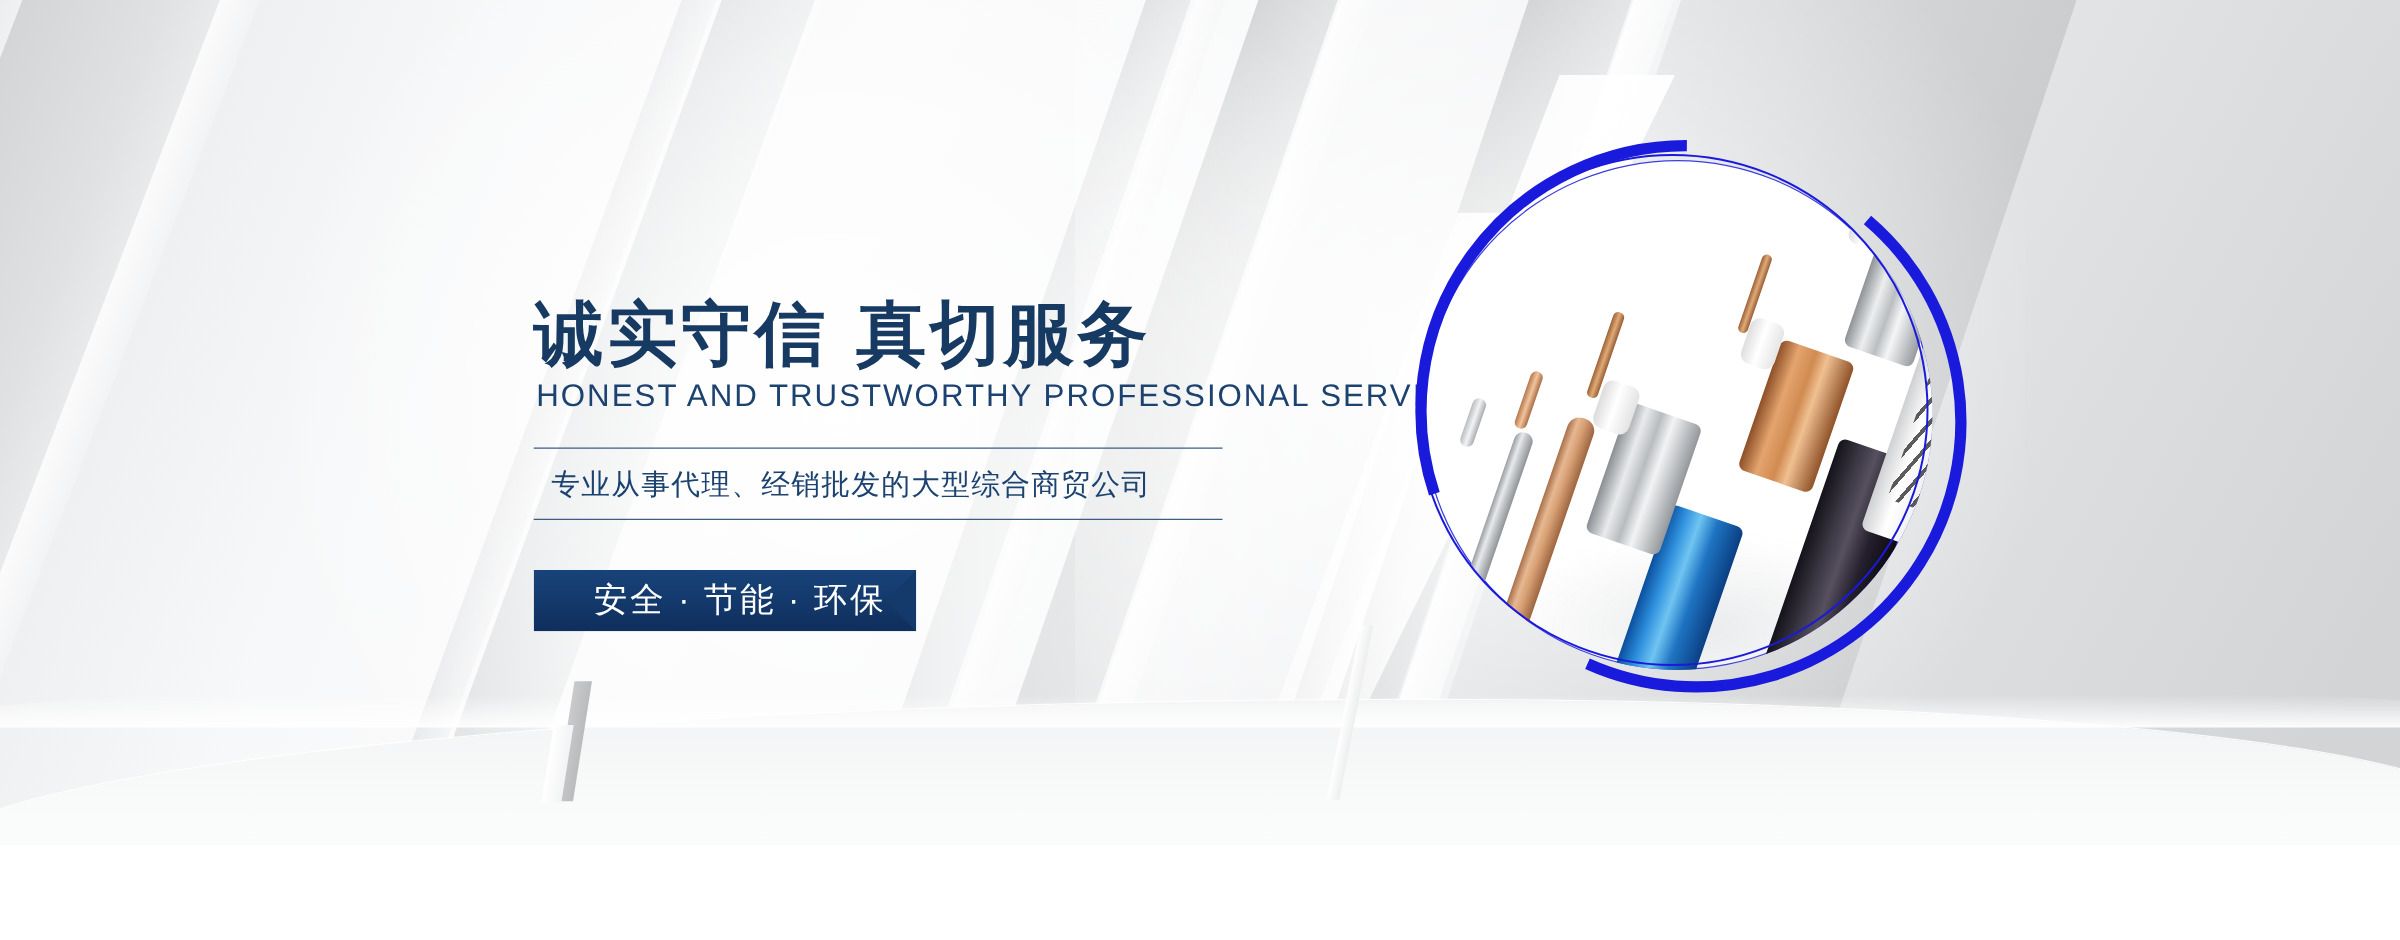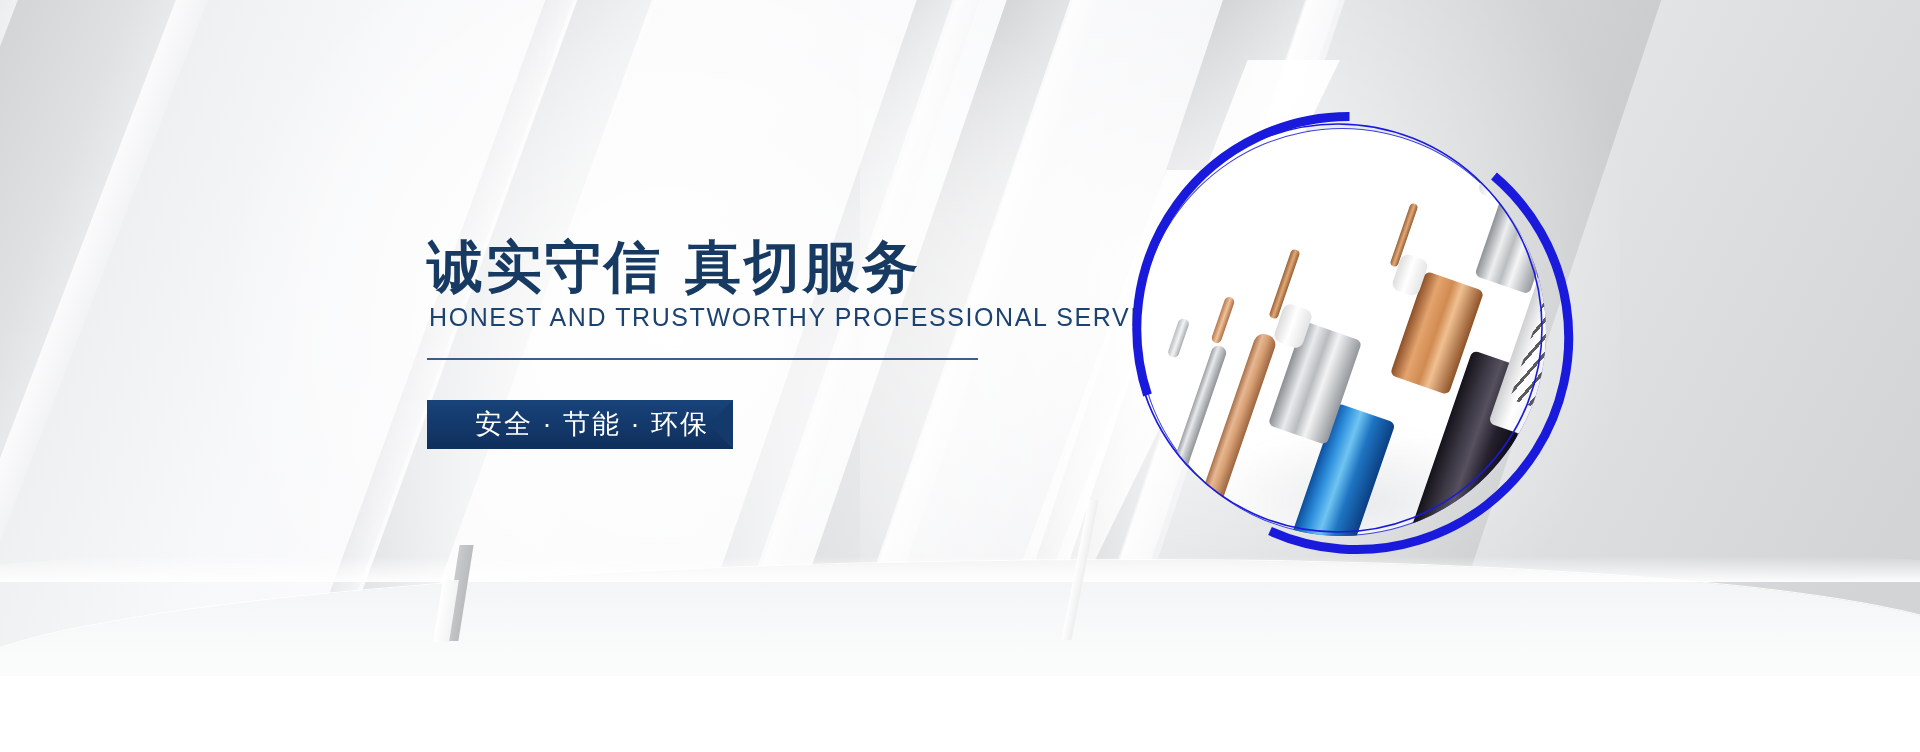--- a/index.html
+++ b/index.html
@@ -278,20 +278,21 @@
   <div class="post3"></div>
 
   <div class="content">
 
     <h1 class="headline"><span>诚实守信</span><span class="gap"></span><span>真切服务</span></h1>
 
     <div class="eng">HONEST AND TRUSTWORTHY PROFESSIONAL SERVICES</div>
 
     <div class="rule"></div>
 
+    <div class="zh-sub">专业从事代理、经销批发的大型综合商贸公司</div>
 
     <div class="rule lower"></div>
 
     <div class="tag-wrap">
       <div class="tag">
         <svg width="306" height="49" viewBox="0 0 306 49" style="position:absolute;left:0;top:0;">
           <defs>
             <linearGradient id="tagGrad" x1="0" y1="0" x2="0" y2="1">
               <stop offset="0%" stop-color="#18437a"></stop>
               <stop offset="55%" stop-color="#13386a"></stop>

